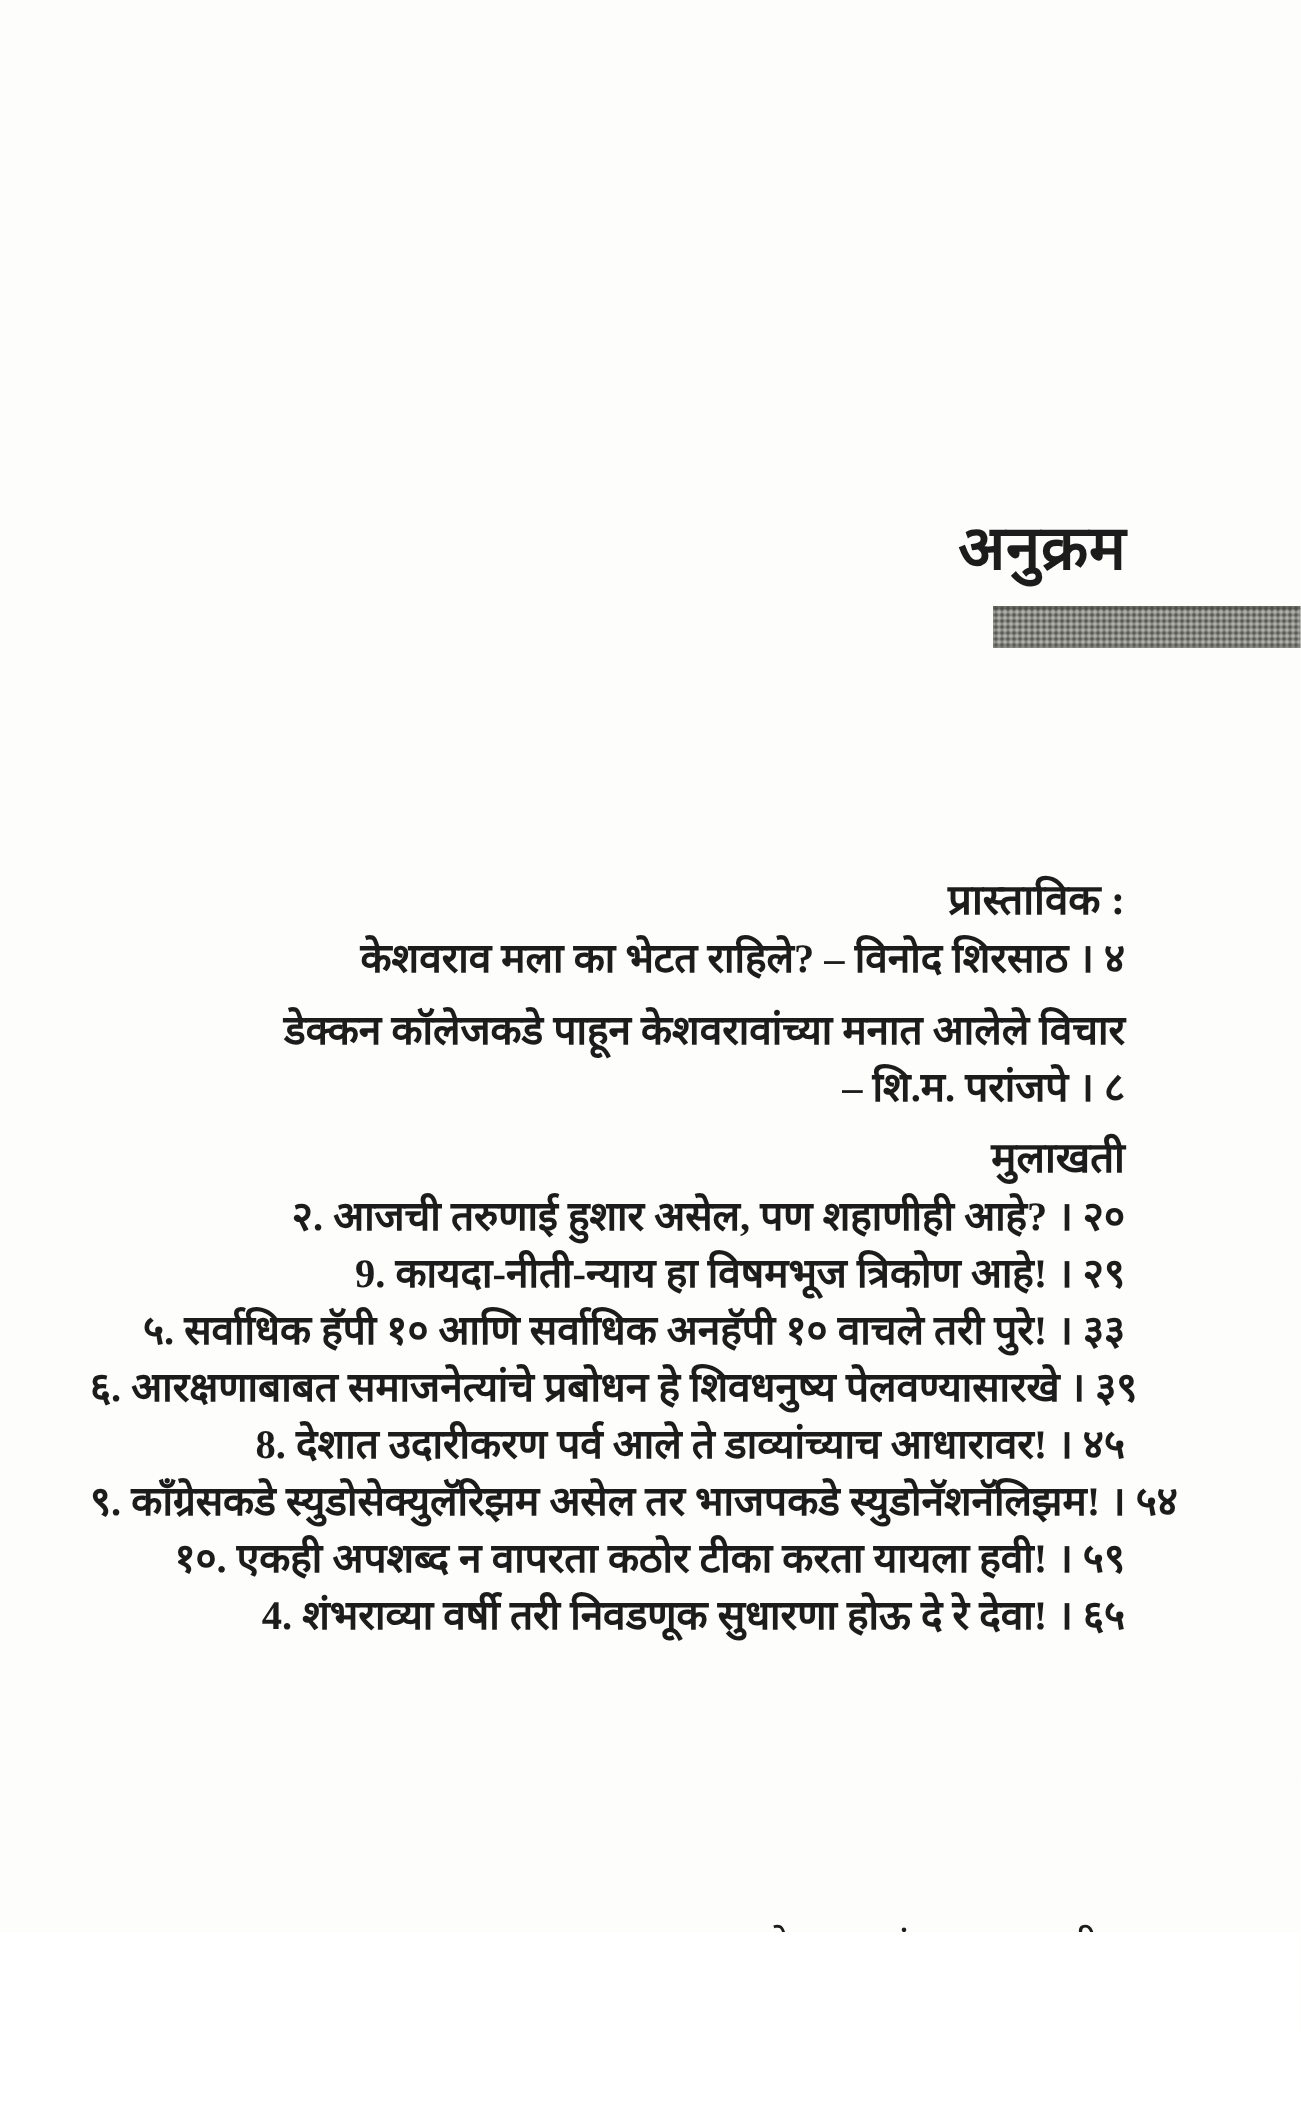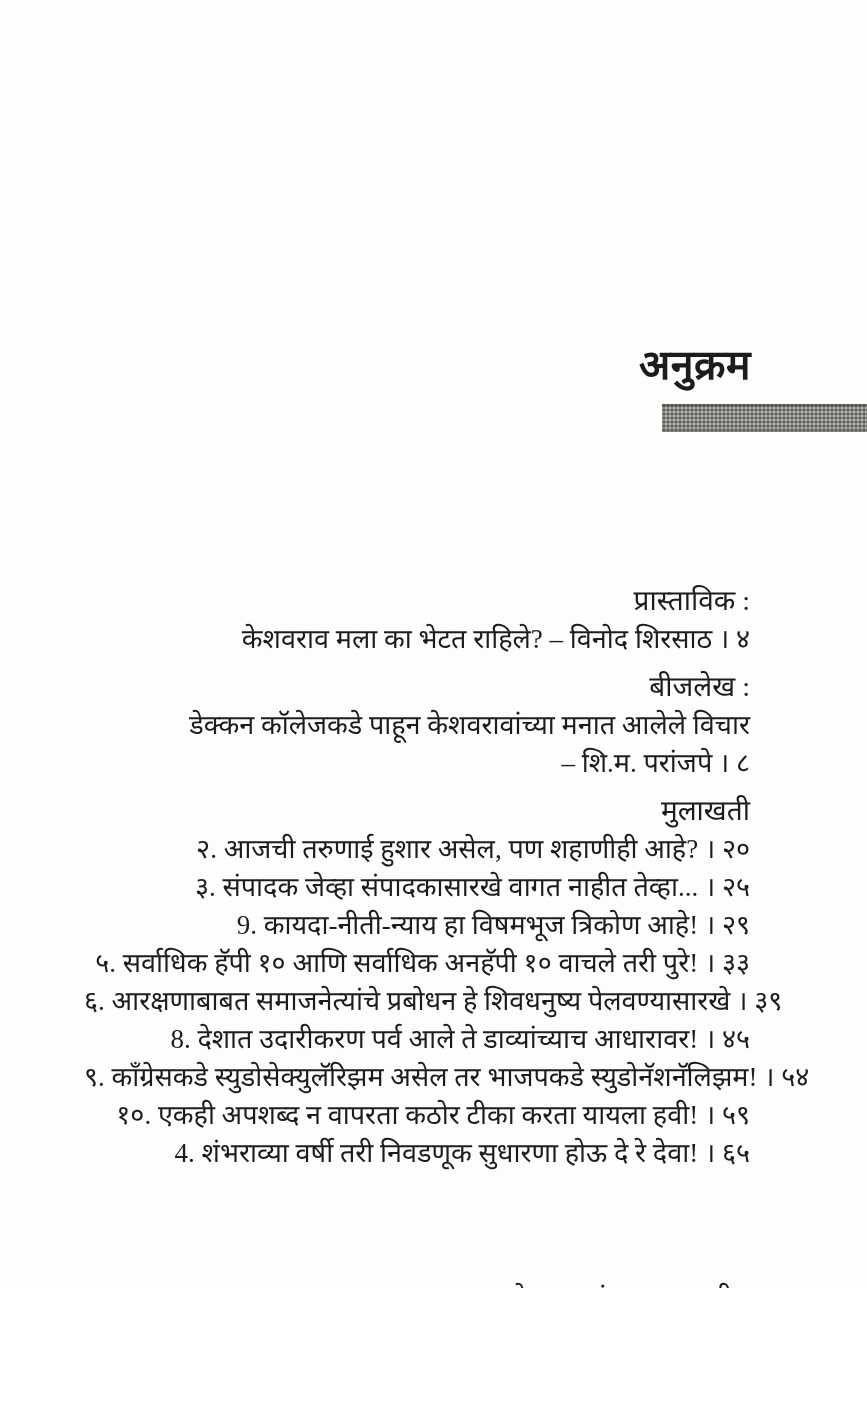--- a/index.html
+++ b/index.html
@@ -51,26 +51,25 @@
     width: 690px;
     text-align: right;
     font-size: 27px;
     line-height: 38px;
     white-space: nowrap;
   }
   .toc-section + .toc-section {
     margin-top: 10px;
   }
   .section-heading {
-    font-weight: 400;
+    font-weight: 700;
     font-size: 28px;
   }
   .toc-entry {
-    font-weight: 400;
-    margin-left: 24px;
+    font-weight: 700;
   }
   .page-footer {
     position: absolute;
     top: 1279px;
     right: 97px;
     font-size: 27px;
     line-height: 38px;
     white-space: nowrap;
   }
 </style>
@@ -84,29 +83,27 @@
   <div class="title-bar" style="background-color: rgb(138, 138, 132);"></div>
 
   <div class="toc-content">
 
     <div class="toc-section">
       <div class="section-heading">प्रास्ताविक :</div>
       <div class="toc-entry">केशवराव मला का भेटत राहिले? – विनोद शिरसाठ । ४</div>
     </div>
 
     <div class="toc-section">
-      <div class="section-heading">बीजलेख :</div>
       <div class="toc-entry">डेक्कन कॉलेजकडे पाहून केशवरावांच्या मनात आलेले विचार</div>
       <div class="toc-entry">– शि.म. परांजपे । ८</div>
     </div>
 
     <div class="toc-section">
       <div class="section-heading">मुलाखती</div>
       <div class="toc-entry">२. आजची तरुणाई हुशार असेल, पण शहाणीही आहे? । २०</div>
-      <div class="toc-entry">३. संपादक जेव्हा संपादकासारखे वागत नाहीत तेव्हा... । २५</div>
       <div class="toc-entry">9. कायदा-नीती-न्याय हा विषमभूज त्रिकोण आहे! । २९</div>
       <div class="toc-entry">५. सर्वाधिक हॅपी १० आणि सर्वाधिक अनहॅपी १० वाचले तरी पुरे! । ३३</div>
       <div class="toc-entry">६. आरक्षणाबाबत समाजनेत्यांचे प्रबोधन हे शिवधनुष्य पेलवण्यासारखे । ३९</div>
       <div class="toc-entry">8. देशात उदारीकरण पर्व आले ते डाव्यांच्याच आधारावर! । ४५</div>
       <div class="toc-entry">९. काँग्रेसकडे स्युडोसेक्युलॅरिझम असेल तर भाजपकडे स्युडोनॅशनॅलिझम! । ५४</div>
       <div class="toc-entry">१०. एकही अपशब्द न वापरता कठोर टीका करता यायला हवी! । ५९</div>
       <div class="toc-entry">4. शंभराव्या वर्षी तरी निवडणूक सुधारणा होऊ दे रे देवा! । ६५</div>
     </div>
 
   </div>

